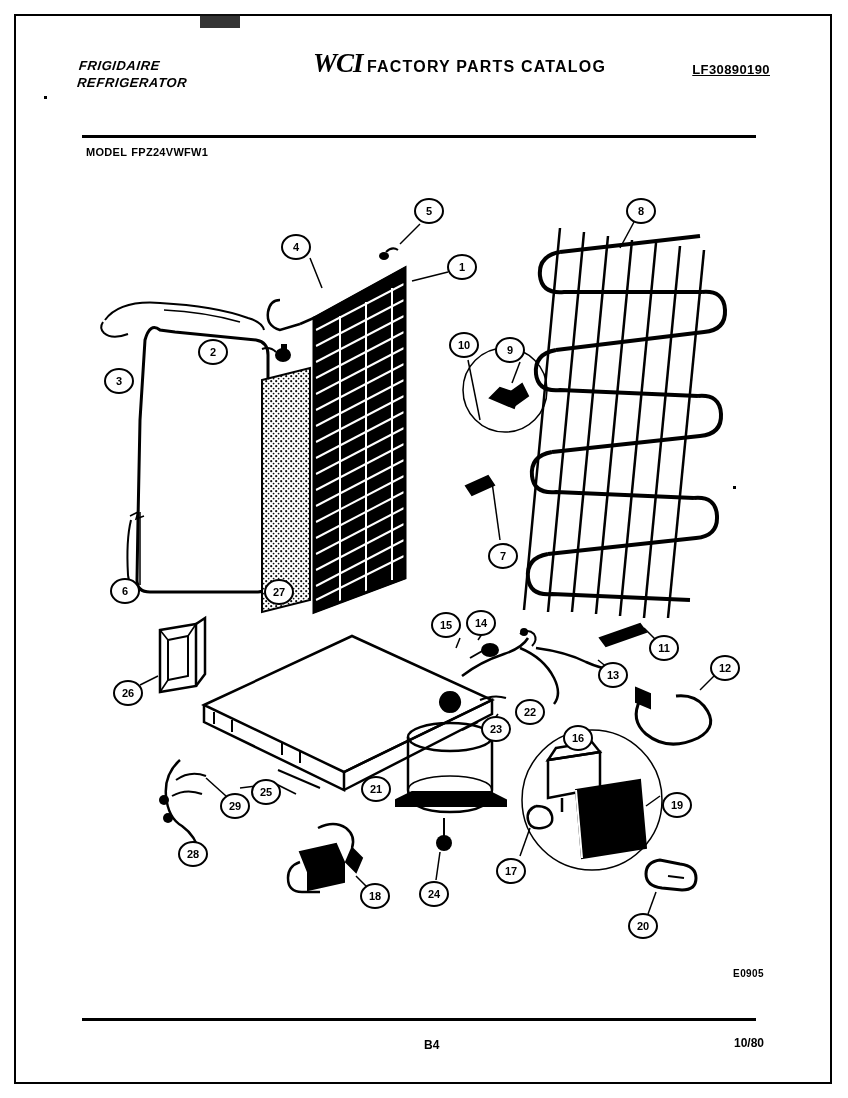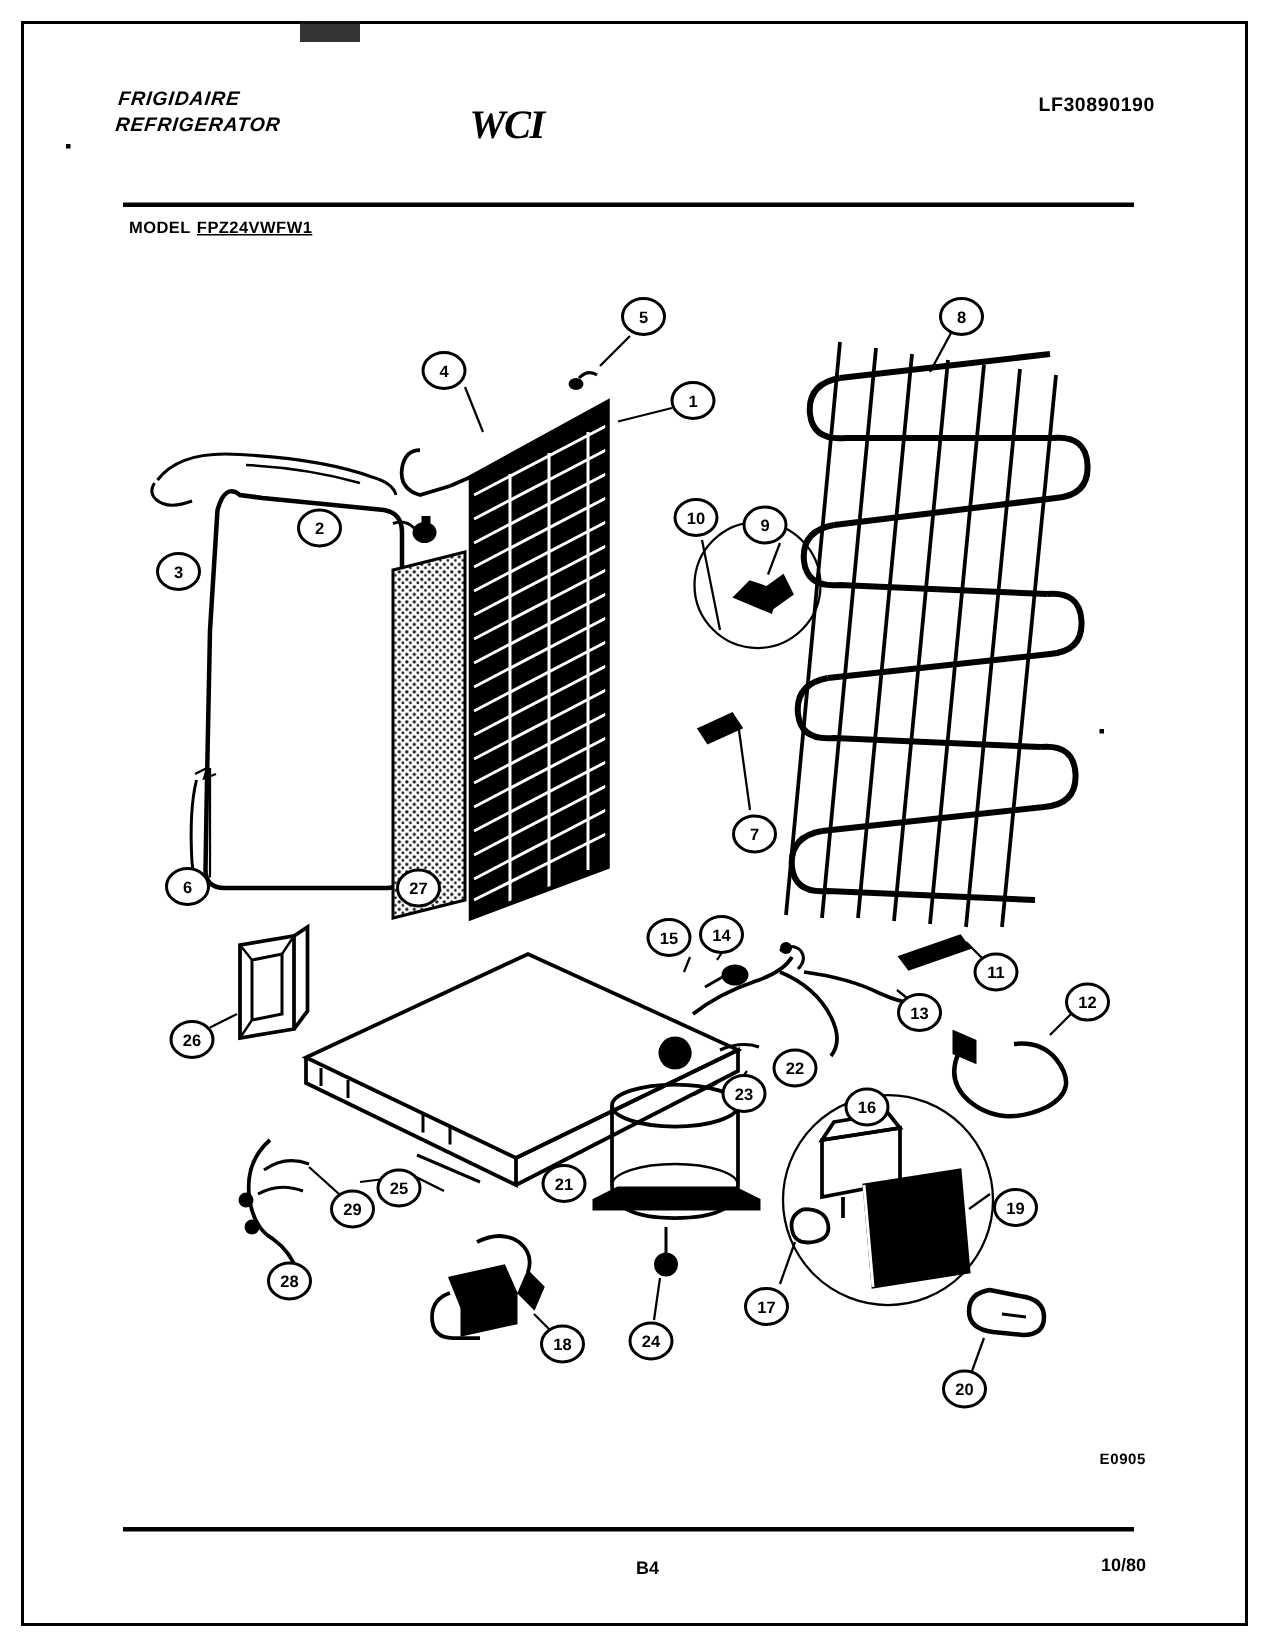--- a/index.html
+++ b/index.html
@@ -36,56 +36,57 @@
     font-weight: bold;
     font-size: 13px;
     letter-spacing: 0.6px;
     line-height: 17px;
     font-style: italic;
     transform: skewX(-6deg);
   }
   .brand .l2 { display:block; }
   .wci {
     position: absolute;
-    left: 313px; top: 68px;
+    left: 313px; top: 48px;
     font-weight: bold;
     font-style: italic;
     font-size: 27px;
     letter-spacing: -1px;
     font-family: "Liberation Serif", serif;
   }
   .catalog-title {
     position: absolute;
     left: 367px; top: 58px;
     font-weight: bold;
     font-size: 16px;
     letter-spacing: 1.2px;
   }
   .doc-number {
     position: absolute;
     right: 78px; top: 62px;
     font-weight: bold;
     font-size: 13px;
     letter-spacing: 0.4px;
+    text-decoration: underline;
   }
   .rule-top {
     position: absolute;
     left: 82px; top: 135px;
     width: 674px; height: 3px;
     background: #000;
   }
   .model-line {
     position: absolute;
     left: 86px; top: 146px;
     font-size: 11px;
     font-weight: bold;
     letter-spacing: 0.3px;
   }
   .model-line .mlabel { font-weight: bold; margin-top: 12px; }
-  .model-line .mval { font-weight: bold; margin-left: 4px; text-decoration: underline; }
+  .model-line .mval { font-weight: bold; margin-left: 4px; }
 
   
   .rule-bottom {
     position: absolute;
     left: 82px; top: 1018px;
     width: 674px; height: 3px;
     background: #000;
   }
   .fig-code {
     position: absolute;
@@ -145,20 +146,21 @@
   <div class="page-border"></div>
   <div class="top-smudge"></div>
   <div class="stray-dot"></div>
   <div class="stray-dot2"></div>
 
   <div class="brand">
     <span>FRIGIDAIRE</span>
     <span class="l2">REFRIGERATOR</span>
   </div>
   <div class="wci">WCI</div>
+  <div class="catalog-title">FACTORY PARTS CATALOG</div>
   <div class="doc-number">LF30890190</div>
 
   <div class="rule-top"></div>
   <div class="model-line">
     <span class="mlabel">MODEL</span><span class="mval">FPZ24VWFW1</span>
   </div>
 
   <svg id="diagram" viewBox="0 0 848 1098">
     <defs>
       <pattern id="coilhatch" width="7" height="7" patternUnits="userSpaceOnUse">

